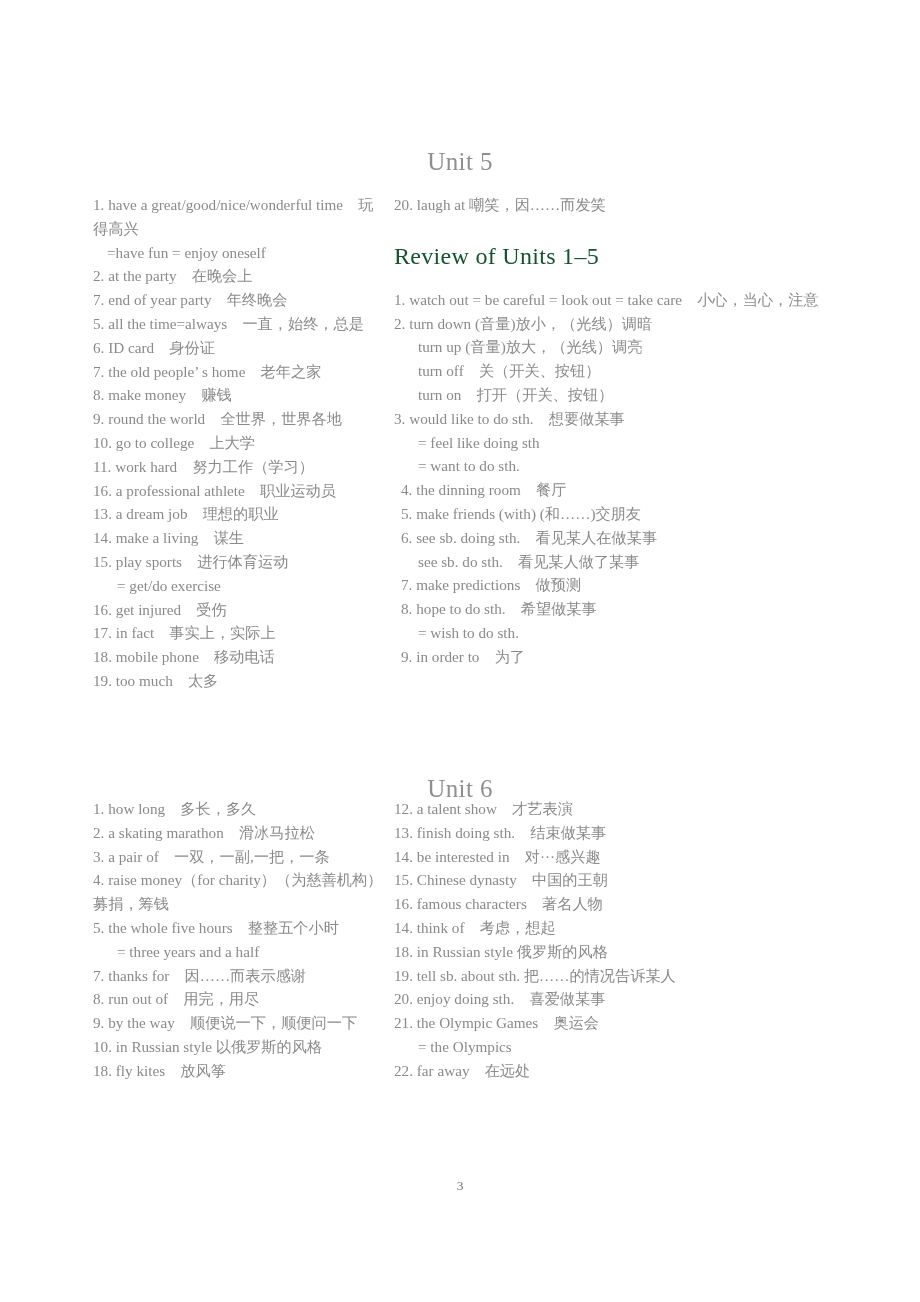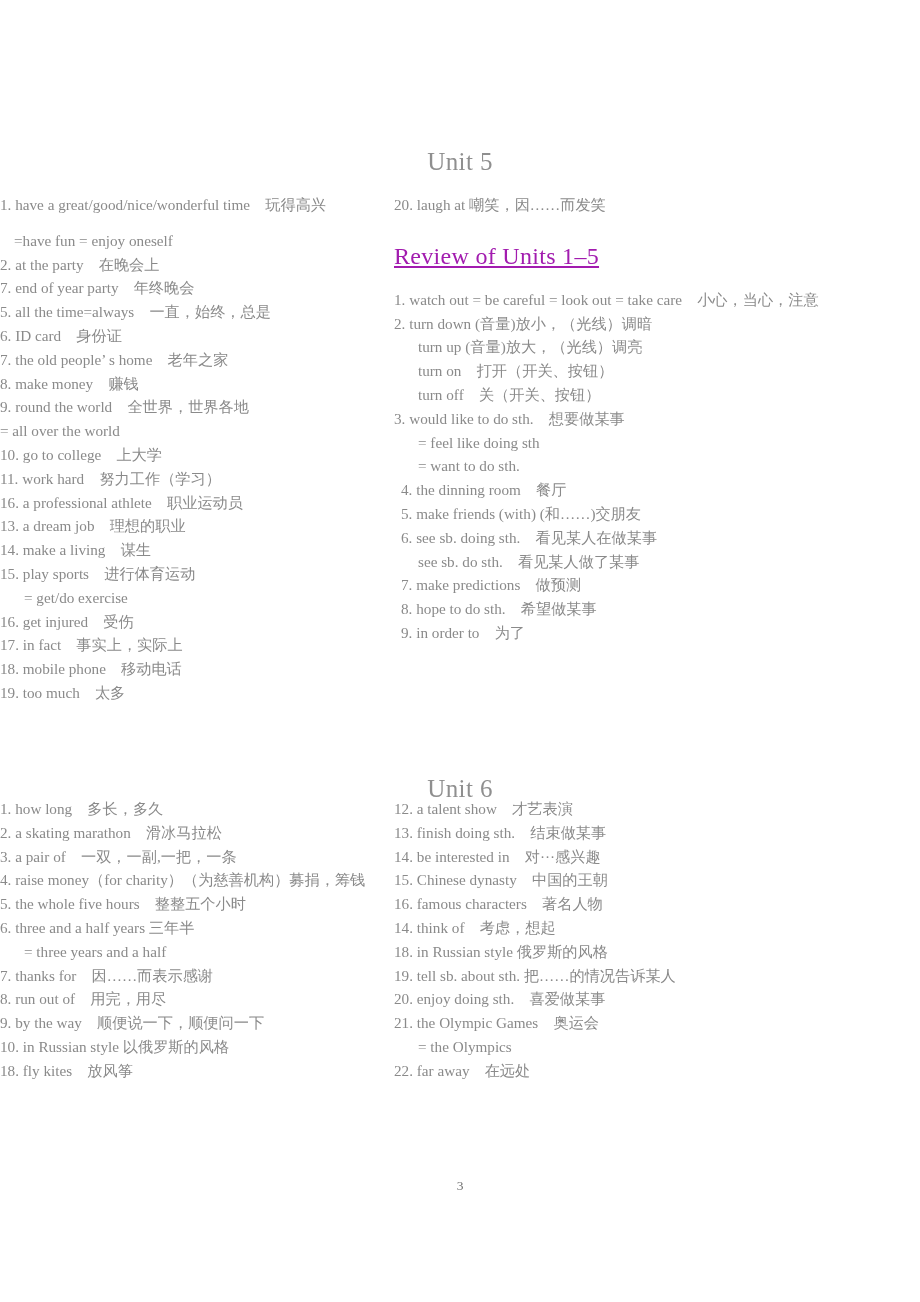--- a/index.html
+++ b/index.html
@@ -31,49 +31,48 @@
     font-size: 25px;
     font-weight: normal;
     letter-spacing: 0.4px;
     color: #8f8f8f;
     margin: 0;
   }
   .section-heading {
     font-size: 24px;
     font-weight: normal;
     letter-spacing: 0.3px;
-    color: #a21caf;
+    color: #14532d;
     margin: 0;
-    text-decoration: underline;
   }
 
   
   .cols {
     display: flex;
     align-items: flex-start;
   }
   .col {
     box-sizing: border-box;
   }
-  .col-left  { width: 385px; }
+  .col-left  { width: 385px; padding-left: 93px; }
   .col-right { width: 455px; padding-left: 9px; }
 
   .entry-list {
     list-style: none;
     margin: 0;
     padding: 0;
   }
   .entry {
     font-size: 15.2px;
     line-height: 23.8px;
     color: #8a8a8a;
     white-space: pre-wrap;
     word-break: break-word;
   }
-  .entry.indent-1 { padding-left: 14px; margin-top: 12px; }
+  .entry.indent-1 { padding-left: 14px; }
   .entry.indent-2 { padding-left: 24px; }
   .entry.indent-half { padding-left: 7px; }
 
   
   .gap-review { height: 26px; }
   .gap-after-review-heading { height: 18px; }
 
   
   #unit5-heading   { position: absolute; left: 0;   top: 148px; width: 920px; }
   #unit5-body      { position: absolute; left: 0;   top: 193px; width: 920px; }
@@ -97,21 +96,20 @@
       <ul class="entry-list">
           <li class="entry">1. have a great/good/nice/wonderful time　玩得高兴</li>
           <li class="entry indent-1">=have fun = enjoy oneself</li>
           <li class="entry">2. at the party　在晚会上</li>
           <li class="entry">7. end of year party　年终晚会</li>
           <li class="entry">5. all the time=always　一直，始终，总是</li>
           <li class="entry">6. ID card　身份证</li>
           <li class="entry">7. the old people’ s home　老年之家</li>
           <li class="entry">8. make money　赚钱</li>
           <li class="entry">9. round the world　全世界，世界各地</li>
-          <li class="entry">= all over the world</li>
           <li class="entry">10. go to college　上大学</li>
           <li class="entry">11. work hard　努力工作（学习）</li>
           <li class="entry">16. a professional athlete　职业运动员</li>
           <li class="entry">13. a dream job　理想的职业</li>
           <li class="entry">14. make a living　谋生</li>
           <li class="entry">15. play sports　进行体育运动</li>
           <li class="entry indent-2">= get/do exercise</li>
           <li class="entry">16. get injured　受伤</li>
           <li class="entry">17. in fact　事实上，实际上</li>
           <li class="entry">18. mobile phone　移动电话</li>
@@ -127,51 +125,51 @@
       <div class="gap-review"></div>
 
       <h2 class="section-heading">Review of Units 1–5</h2>
 
       <div class="gap-after-review-heading"></div>
 
       <ul class="entry-list">
           <li class="entry">1. watch out = be careful = look out = take care　小心，当心，注意</li>
           <li class="entry">2. turn down (音量)放小，（光线）调暗</li>
           <li class="entry indent-2">turn up (音量)放大，（光线）调亮</li>
+          <li class="entry indent-2">turn off　关（开关、按钮）</li>
           <li class="entry indent-2">turn on　打开（开关、按钮）</li>
-          <li class="entry indent-2">turn off　关（开关、按钮）</li>
           <li class="entry">3. would like to do sth.　想要做某事</li>
           <li class="entry indent-2">= feel like doing sth</li>
           <li class="entry indent-2">= want to do sth.</li>
           <li class="entry indent-half">4. the dinning room　餐厅</li>
           <li class="entry indent-half">5. make friends (with) (和……)交朋友</li>
           <li class="entry indent-half">6. see sb. doing sth.　看见某人在做某事</li>
           <li class="entry indent-2">see sb. do sth.　看见某人做了某事</li>
           <li class="entry indent-half">7. make predictions　做预测</li>
           <li class="entry indent-half">8. hope to do sth.　希望做某事</li>
+          <li class="entry indent-2">= wish to do sth.</li>
           <li class="entry indent-half">9. in order to　为了</li>
         </ul>
     </div>
 
   </div>
 
   <div id="unit6-heading">
     <h1 class="unit-heading">Unit 6</h1>
   </div>
 
   <div id="unit6-body" class="cols">
 
     <div class="col col-left">
       <ul class="entry-list">
           <li class="entry">1. how long　多长，多久</li>
           <li class="entry">2. a skating marathon　滑冰马拉松</li>
           <li class="entry">3. a pair of　一双，一副,一把，一条</li>
           <li class="entry">4. raise money（for charity）（为慈善机构）募捐，筹钱</li>
           <li class="entry">5. the whole five hours　整整五个小时</li>
-          <li class="entry">6. three and a half years 三年半</li>
           <li class="entry indent-2">= three years and a half</li>
           <li class="entry">7. thanks for　因……而表示感谢</li>
           <li class="entry">8. run out of　用完，用尽</li>
           <li class="entry">9. by the way　顺便说一下，顺便问一下</li>
           <li class="entry">10. in Russian style 以俄罗斯的风格</li>
           <li class="entry">18. fly kites　放风筝</li>
         </ul>
     </div>
 
     <div class="col col-right">

